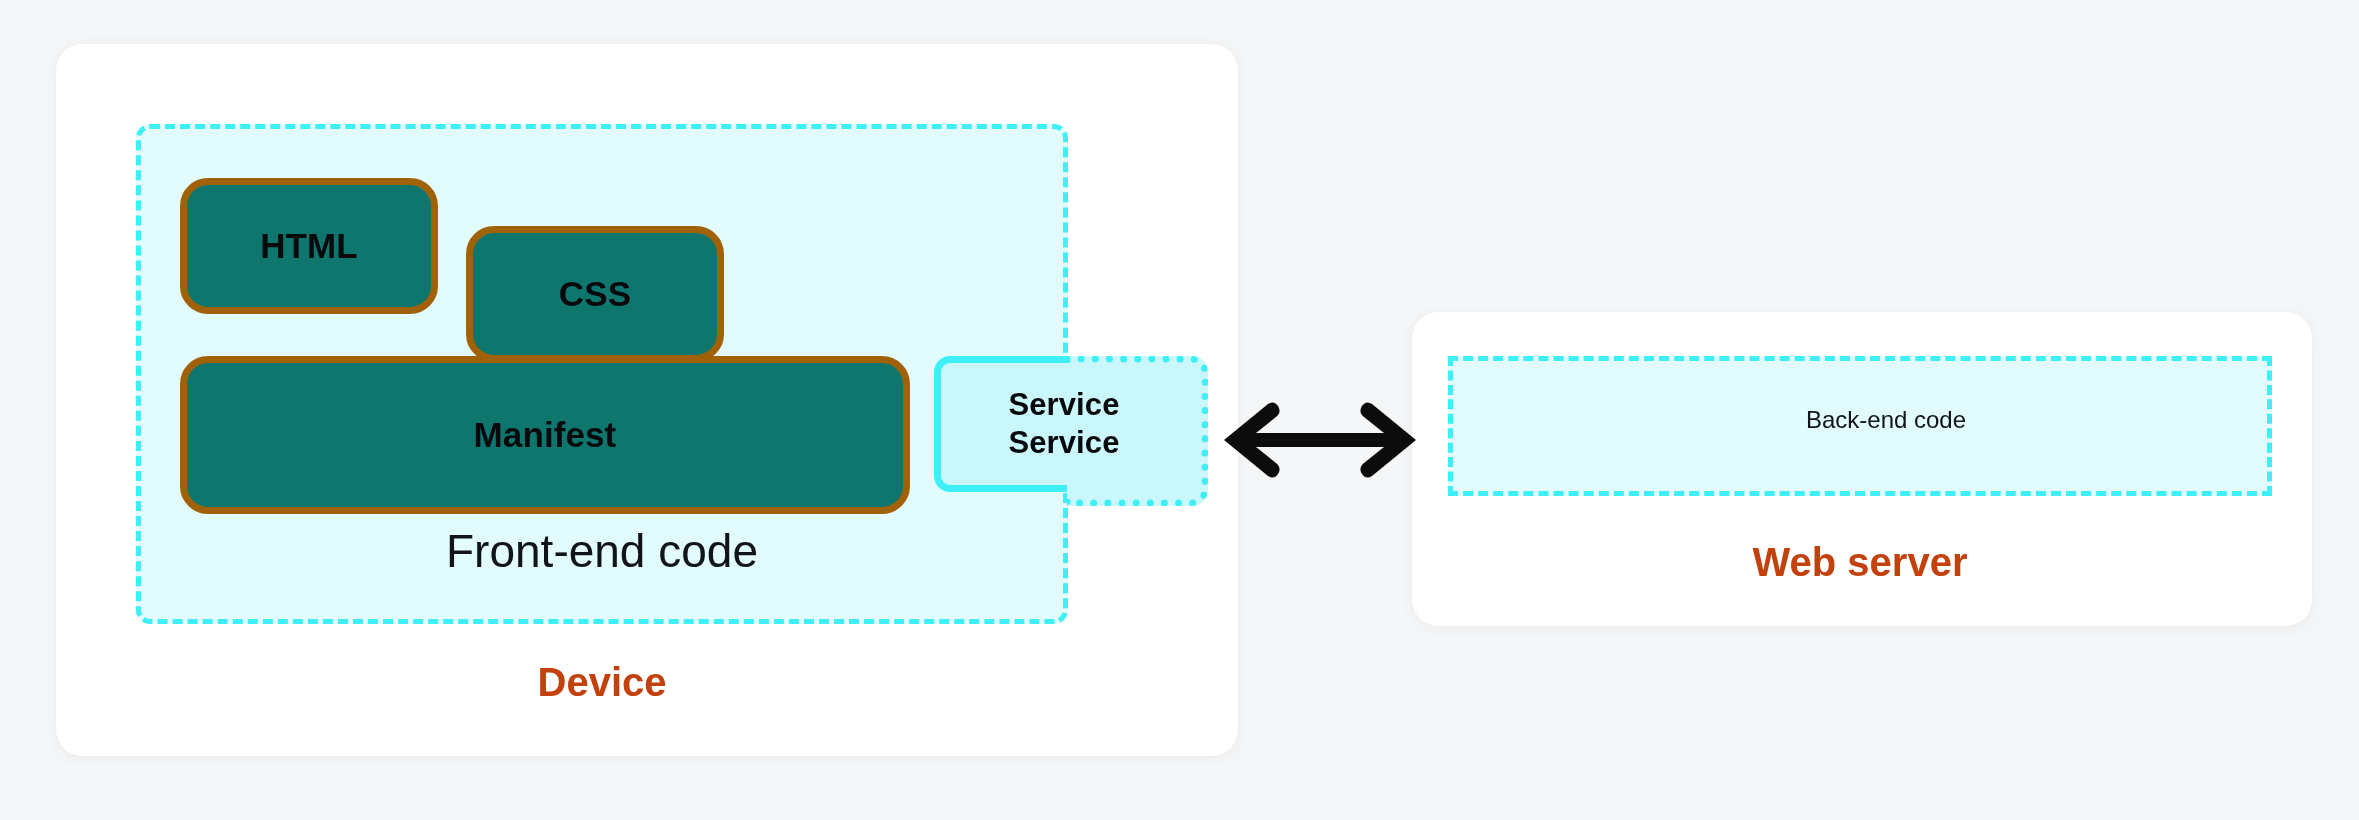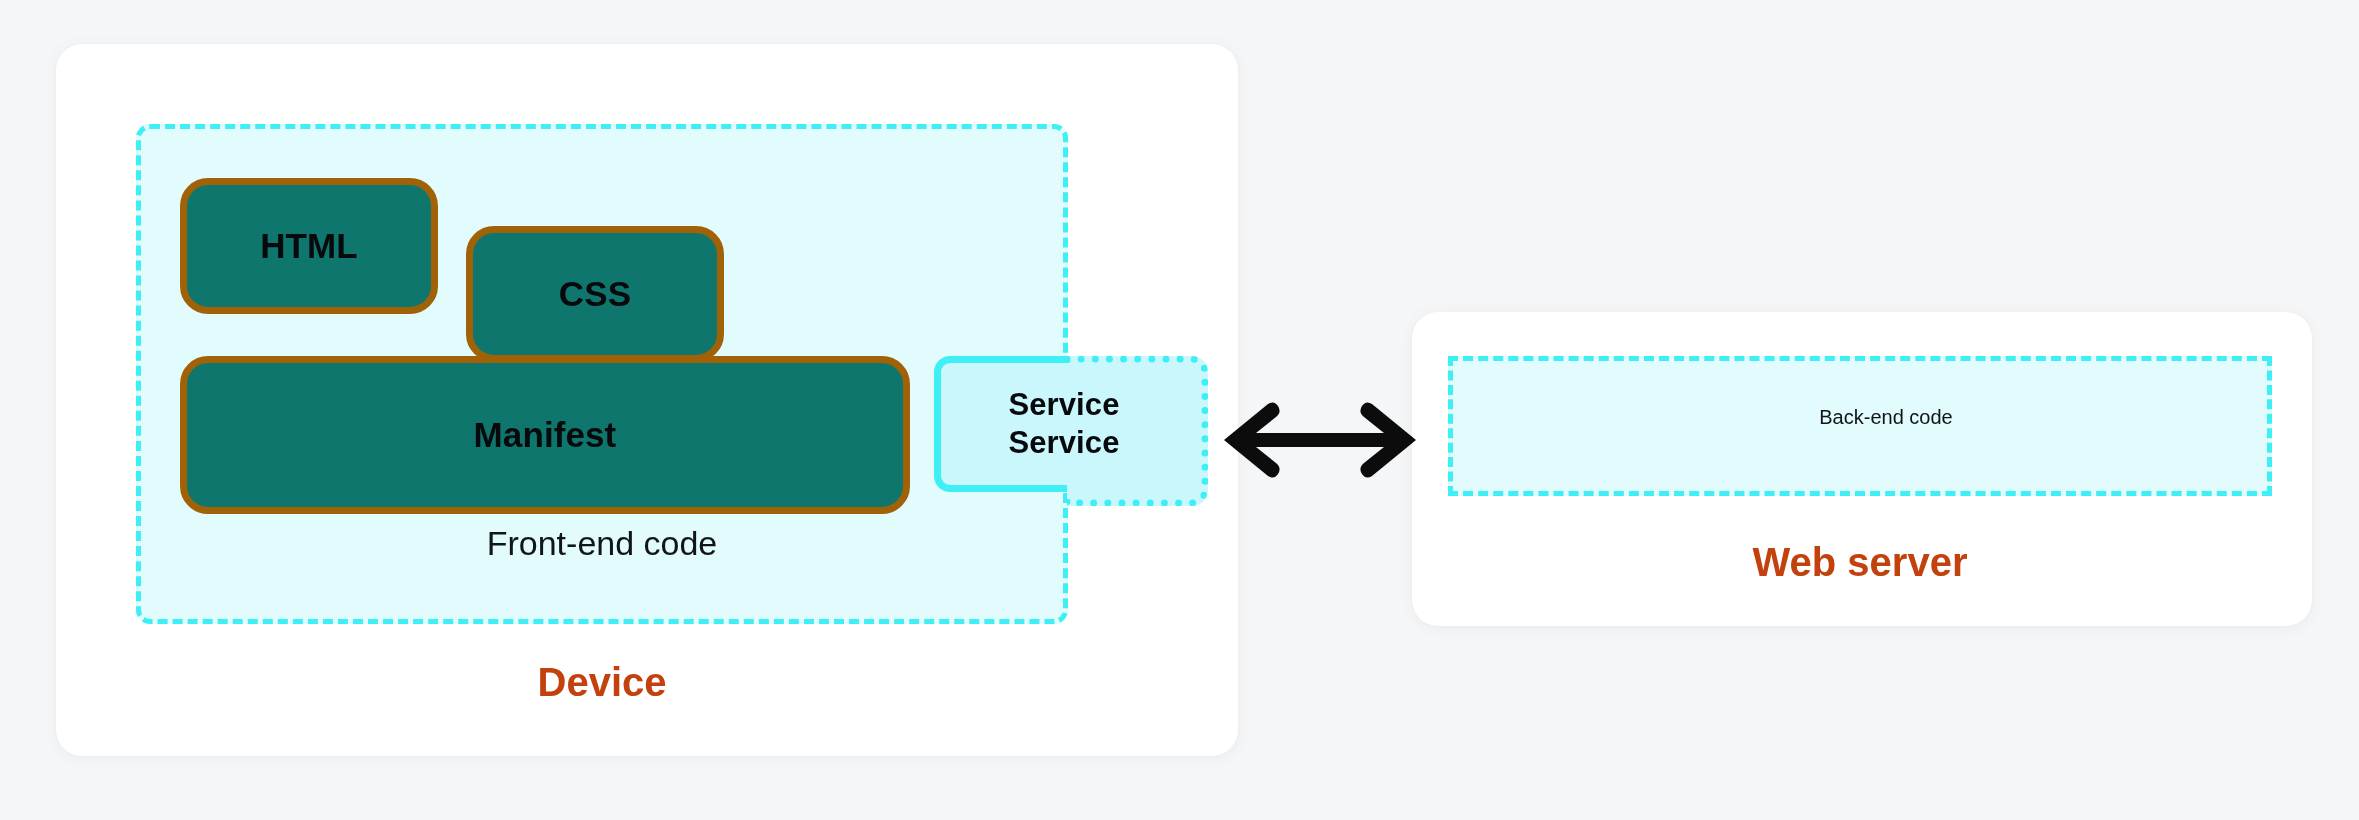--- a/index.html
+++ b/index.html
@@ -145,27 +145,27 @@
     position: absolute;
     text-align: center;
     color: #111418;
     font-weight: normal;
     white-space: nowrap;
   }
   #frontend-caption {
     left: 136px;
     top: 524px;
     width: 932px;
-    font-size: 34px;
+    font-size: 46px;
   }
   #backend-caption {
     left: 1448px;
     top: 406px;
     width: 876px;
-    font-size: 20px;
+    font-size: 24px;
   }
 
   
   .panel-title {
     position: absolute;
     text-align: center;
     color: #c2410c;
     font-weight: bold;
     white-space: nowrap;
   }

